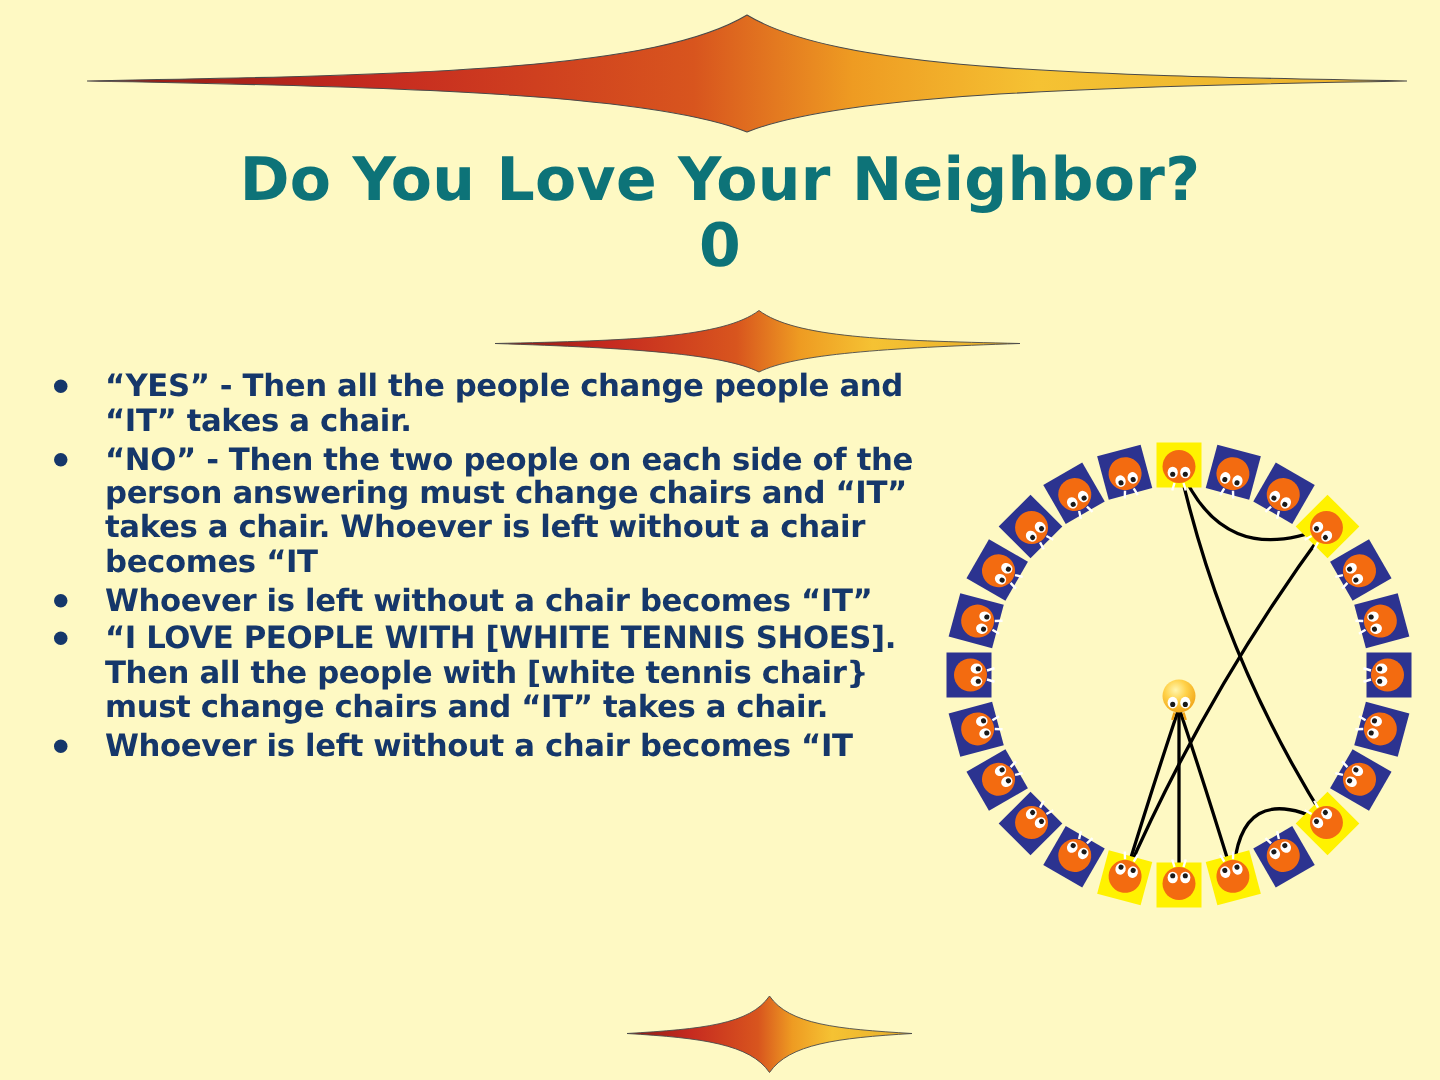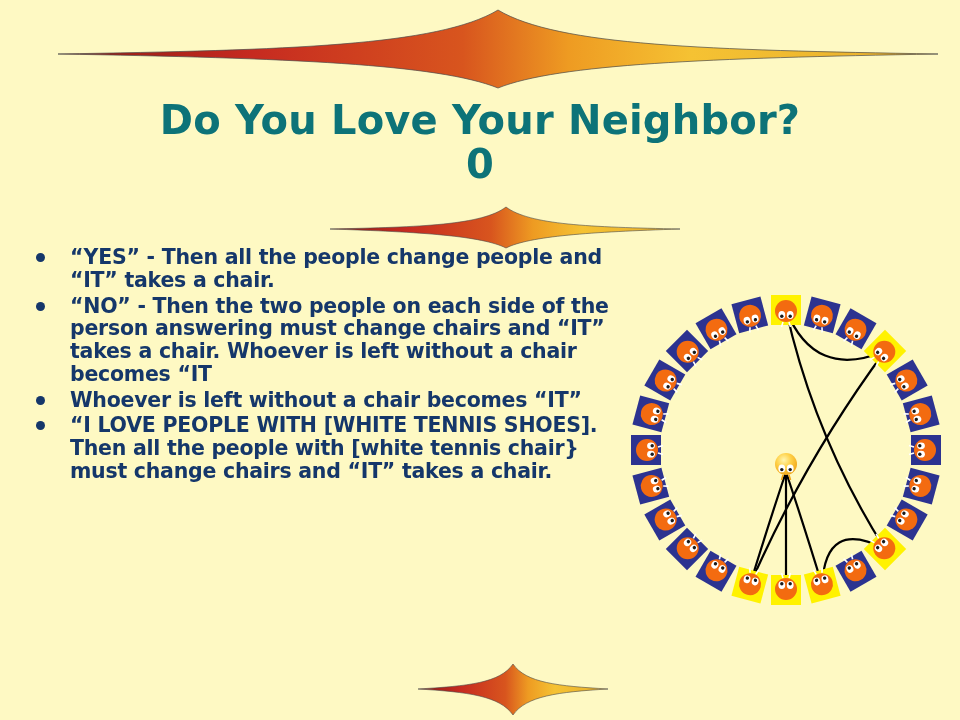--- a/index.html
+++ b/index.html
@@ -163,20 +163,24 @@
       <span class="bullet-marker"></span>
       <span class="bullet-text">“NO” - Then the two people on each side of the person answering must change chairs and “IT” takes a chair. Whoever is left without a chair becomes “IT</span>
     </li>
     <li class="bullet-item">
       <span class="bullet-marker"></span>
       <span class="bullet-text">Whoever is left without a chair becomes “IT”</span>
     </li>
     <li class="bullet-item">
       <span class="bullet-marker"></span>
       <span class="bullet-text">“I LOVE PEOPLE WITH [WHITE TENNIS SHOES]. Then all the people with [white tennis chair} must change chairs and “IT” takes a chair.</span>
+    </li>
+    <li class="bullet-item">
+      <span class="bullet-marker"></span>
+      <span class="bullet-text">Whoever is left without a chair becomes “IT</span>
     </li>
   </ul>
 
   <div id="circle-diagram">
     <svg id="diagram-svg" viewBox="0 0 336 336" width="336" height="336" xmlns="http://www.w3.org/2000/svg">
       <defs>
         <radialGradient id="centerFaceGrad" cx="40%" cy="32%" r="72%">
           <stop offset="0%" stop-color="#FFF6B0"></stop>
           <stop offset="45%" stop-color="#FFD24A"></stop>
           <stop offset="100%" stop-color="#F0A316"></stop>

